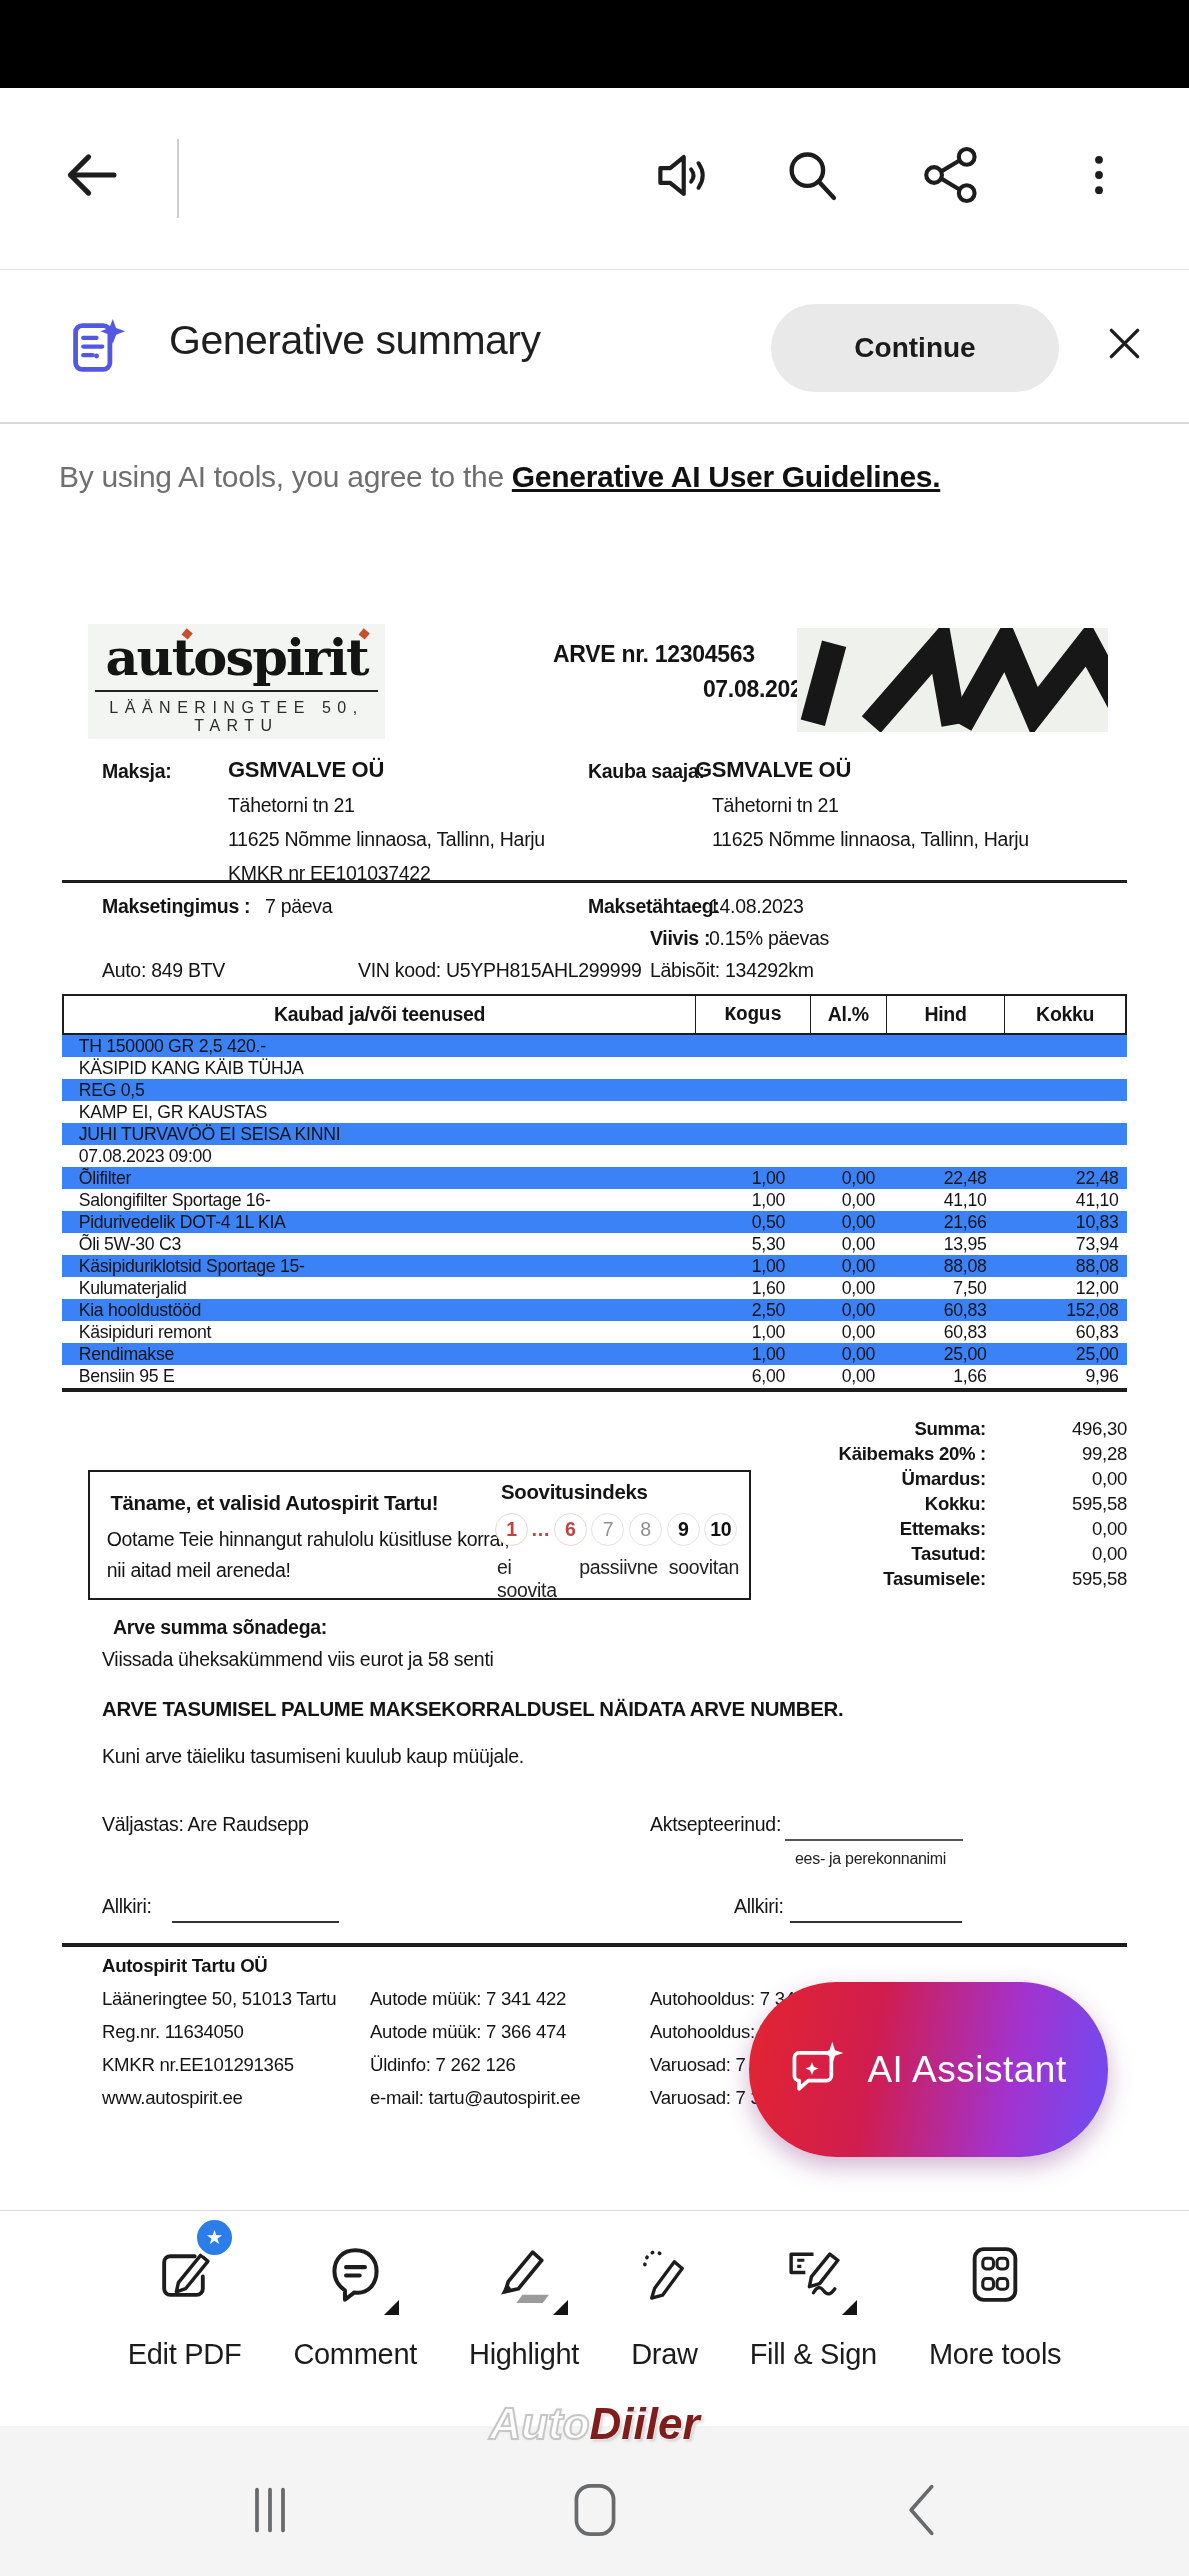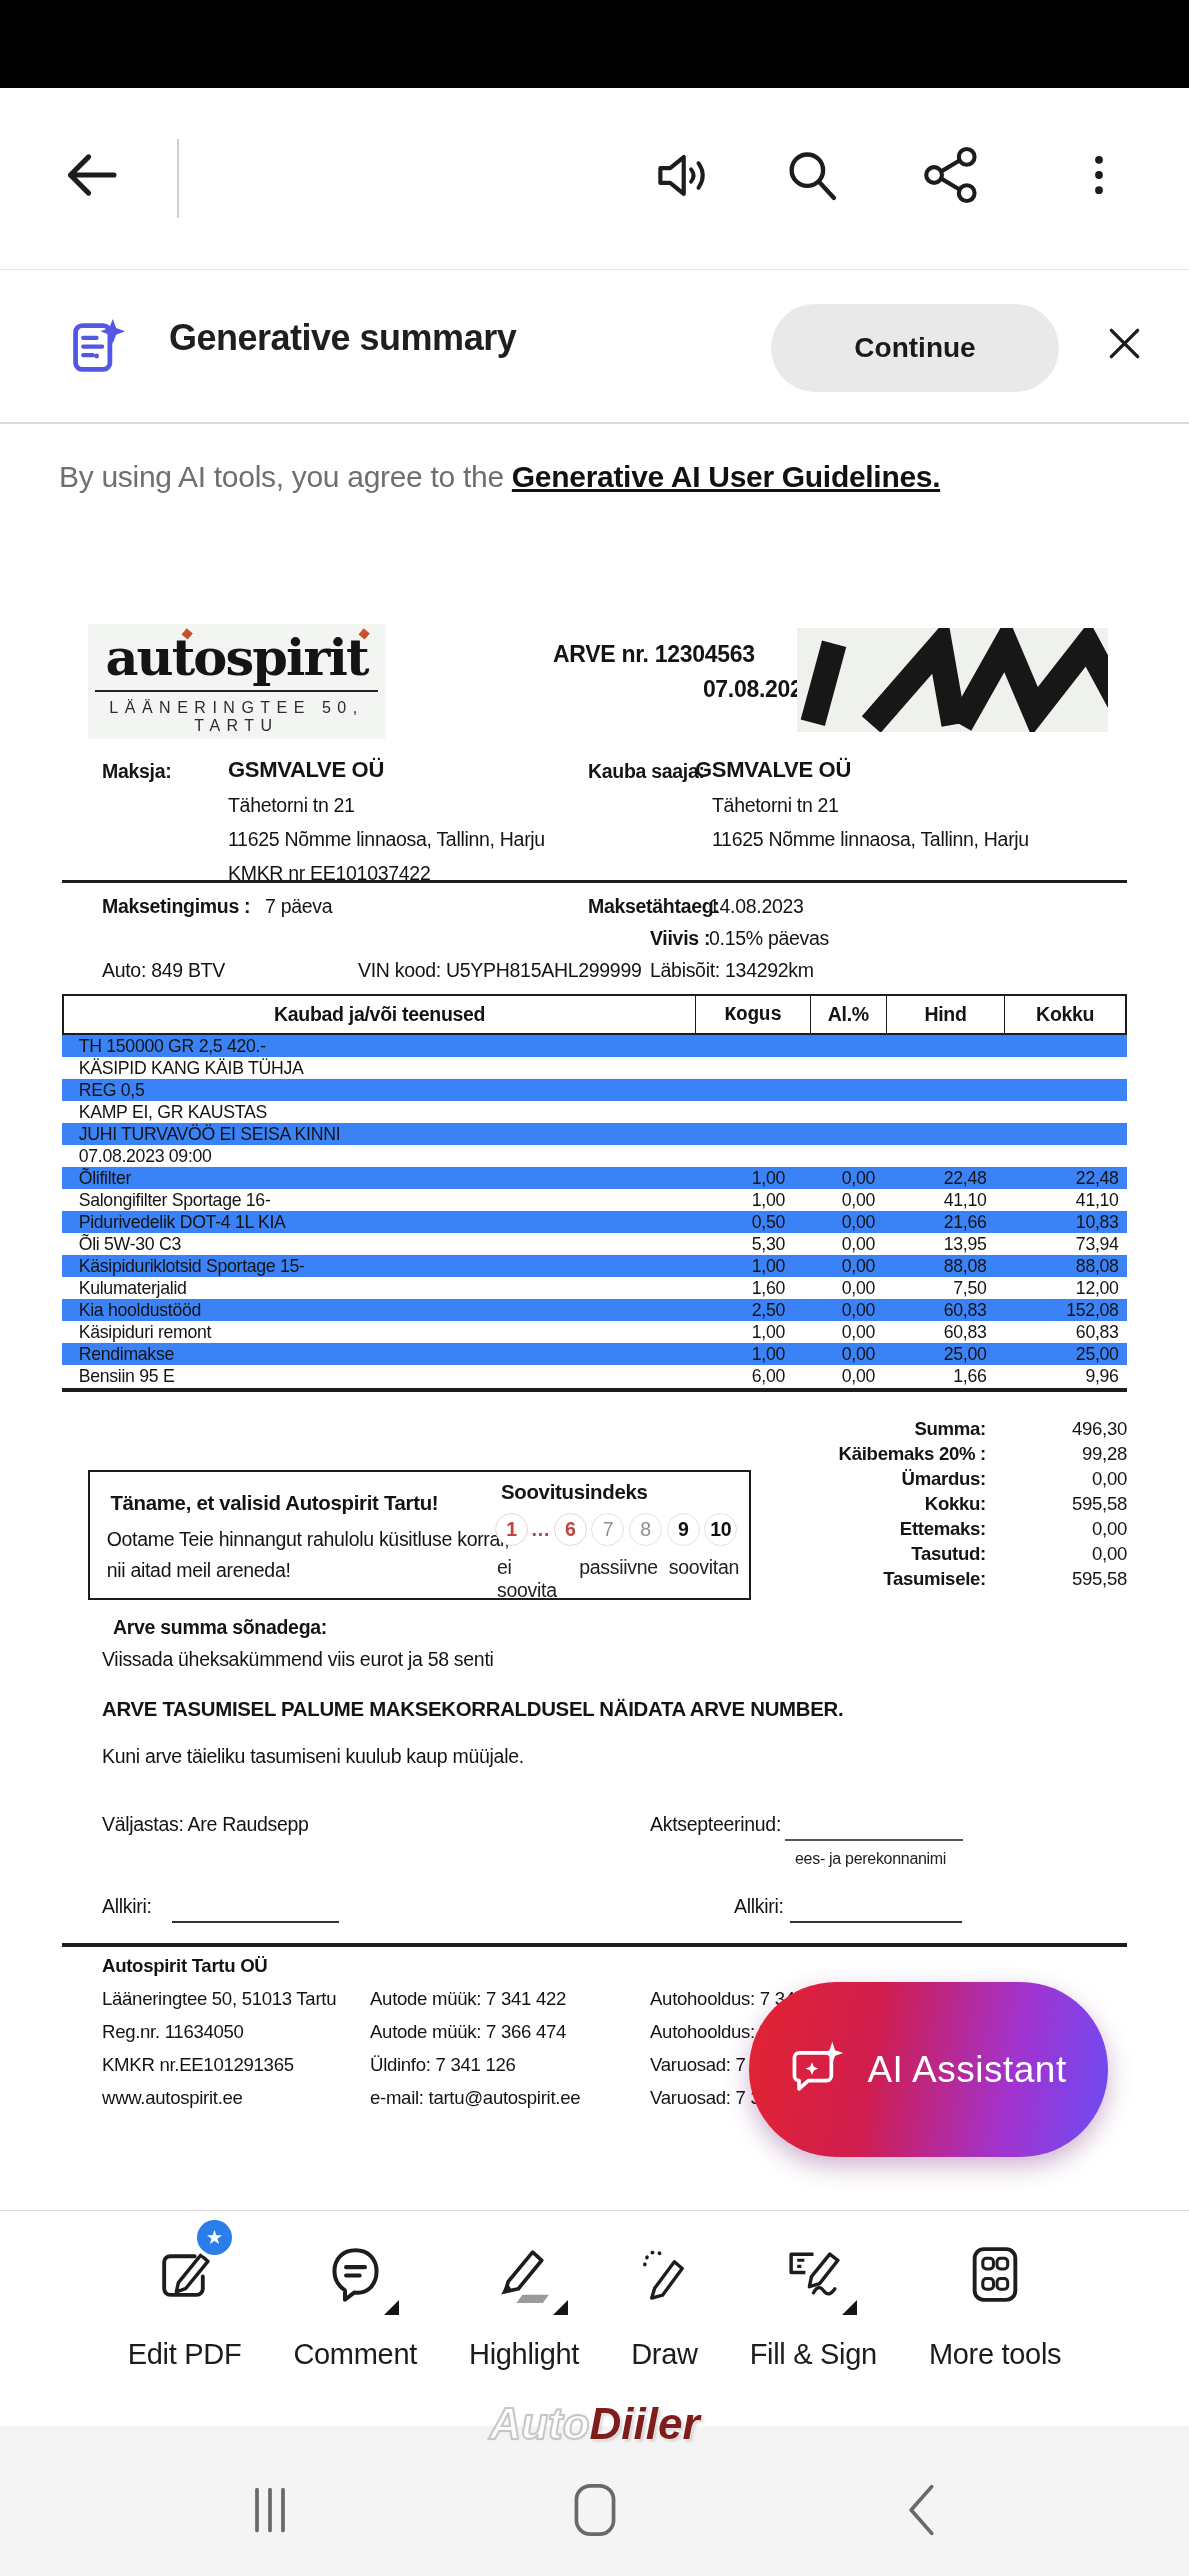--- a/index.html
+++ b/index.html
@@ -10,21 +10,21 @@
   .abs{position:absolute;}
   
   .status-bar{left:0;top:0;width:1189px;height:88px;background:#000;}
   
   .app-toolbar{left:0;top:88px;width:1189px;height:181px;background:#fff;border-bottom:1.9px solid #e3e3e3;}
   .tb-icon{position:absolute;top:56px;width:65px;height:65px;display:flex;align-items:center;justify-content:center;cursor:pointer;}
   .tb-divider{position:absolute;left:177px;top:51px;width:1.9px;height:79px;background:#cfcfcf;}
   
   .banner{left:0;top:271px;width:1189px;height:151px;background:#fff;border-bottom:2.8px solid #d9d9d9;}
   .banner-icon{position:absolute;left:67px;top:46px;width:61px;height:61px;}
-  .banner-title{position:absolute;left:169px;top:46px;font-size:36px;font-weight:700;color:#1f1f1f;letter-spacing:-0.5px;}
+  .banner-title{position:absolute;left:169px;top:46px;font-size:41px;font-weight:400;color:#1f1f1f;letter-spacing:-0.5px;}
   .continue-btn{position:absolute;left:771px;top:33px;width:288px;height:88px;border-radius:45px;background:#e9e9e9;
     display:flex;align-items:center;justify-content:center;font-size:28px;font-weight:600;color:#1b1b1b;cursor:pointer;}
   .banner-close{position:absolute;left:1098px;top:48px;width:52px;height:52px;display:flex;align-items:center;justify-content:center;cursor:pointer;}
   
   .consent{left:59px;top:460px;width:1096px;font-size:30px;color:#6f6f6f;letter-spacing:-0.3px;}
   .consent a{color:#111;font-weight:700;text-decoration:underline;cursor:pointer;}
   
   .doc{position:absolute;left:0;top:0;width:1189px;height:2211px;font-size:19.5px;letter-spacing:-0.3px;color:#141414;}
   .doc .b{font-weight:700;}
   .brand-box{left:88px;top:624px;width:297px;height:115px;background:#f3f5f2;text-align:center;}
@@ -417,21 +417,21 @@
   <div class="abs" style="left:102px;top:1955px;">
       <div class="fline b">Autospirit Tartu OÜ</div>
       <div class="fline">Lääneringtee 50, 51013 Tartu</div>
       <div class="fline">Reg.nr.   11634050</div>
       <div class="fline">KMKR nr.EE101291365</div>
       <div class="fline">www.autospirit.ee</div>
     </div>
   <div class="abs" style="left:370px;top:1988px;">
       <div class="fline">Autode müük: 7 341 422</div>
       <div class="fline">Autode müük: 7 366 474</div>
-      <div class="fline">Üldinfo: 7 341 126</div>
+      <div class="fline">Üldinfo: 7 262 126</div>
       <div class="fline">e-mail: tartu@autospirit.ee</div>
     </div>
   <div class="abs" style="left:650px;top:1988px;">
       <div class="fline">Autohooldus: 7 341 196</div>
       <div class="fline">Autohooldus: 7 366 399</div>
       <div class="fline">Varuosad: 7 341 162</div>
       <div class="fline">Varuosad: 7 366 393</div>
     </div>
 </div>
 

